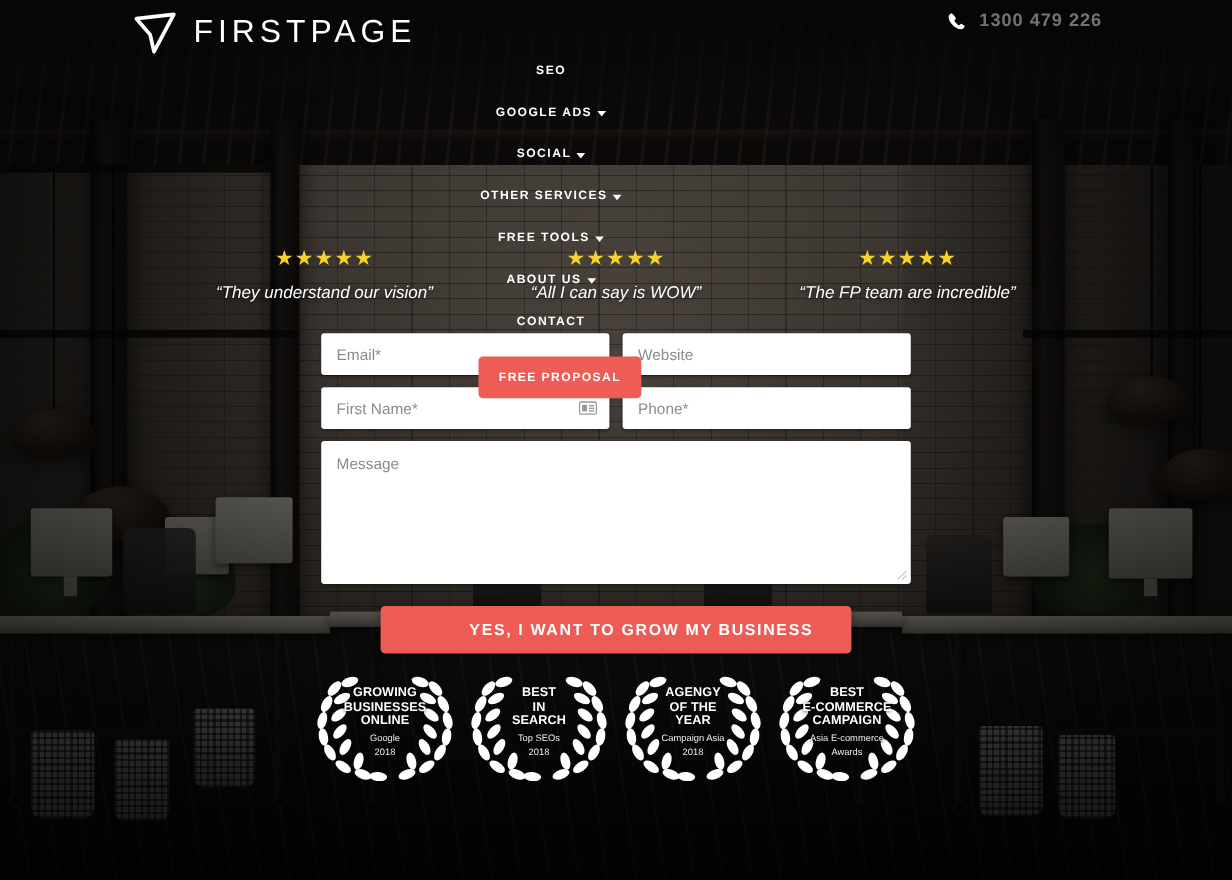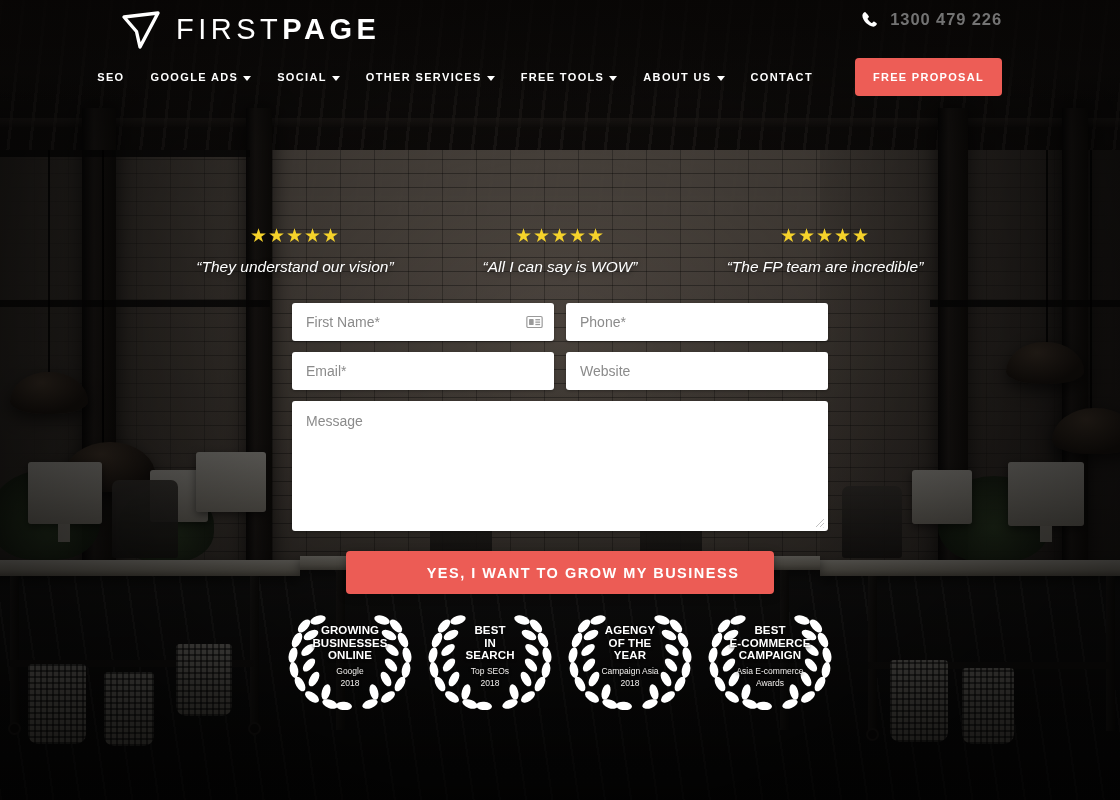--- a/index.html
+++ b/index.html
@@ -163,35 +163,35 @@
   .logo {
     position: absolute; left: 120px; top: 8px;
     display: flex; align-items: center; gap: 14px;
   }
   .logo-mark { width: 42px; height: 42px; display: block; }
   .logo-text {
     font-size: 29px; letter-spacing: 4.5px; color: #ffffff;
     font-family: "Liberation Sans", sans-serif; white-space: nowrap;
   }
   .logo-text .thin { font-weight: 300; }
-  .logo-text .bold { font-weight: 700; }
+  .logo-text .bold { font-weight: 400; }
 
   .phone {
     position: absolute; right: 118px; top: 10px;
     display: flex; align-items: center; gap: 11px;
   }
   .phone-icon { width: 19px; height: 19px; display: block; }
   .phone-num {
     color: #737373; font-size: 16.5px; font-weight: 700; letter-spacing: .9px;
   }
 
   .nav {
     position: absolute; left: 0; top: 58px; width: 1120px;
     display: flex; align-items: center; justify-content: flex-end;
-    padding-right: 118px; gap: 26px;
+    padding-right: 118px; gap: 26px; flex-direction: column;
   }
   .nav-item {
     color: #fff; font-size: 11px; font-weight: 700;
     letter-spacing: 1.35px; white-space: nowrap;
     display: flex; align-items: center; gap: 5px;
     cursor: pointer;
   }
   .caret {
     width: 0; height: 0;
     border-left: 4px solid transparent;
@@ -451,43 +451,43 @@
     </div>
     <div class="review">
       <div class="stars">★★★★★</div>
       <div class="review-quote">“The FP team are incredible”</div>
     </div>
   </div>
 
   <form class="form">
     <div class="form-row">
       <div class="field-wrap">
+        <input class="field" type="text" placeholder="Email*" style="">
+      </div>
+      <div class="field-wrap">
+        <input class="field" type="text" placeholder="Website" style="">
+      </div>
+    </div>
+
+    <div class="form-row">
+      <div class="field-wrap">
         <input class="field" type="text" placeholder="First Name*" style="">
         <svg class="autofill-icon" viewBox="0 0 20 16">
           <rect x="1" y="1.5" width="18" height="13" rx="1.6" fill="none" stroke="#9a9a9a" stroke-width="1.4"></rect>
           <rect x="3.6" y="4.4" width="5.4" height="7.2" rx="1" fill="#9a9a9a"></rect>
           <rect x="11" y="4.6" width="5.6" height="1.5" fill="#9a9a9a"></rect>
           <rect x="11" y="7.4" width="5.6" height="1.5" fill="#9a9a9a"></rect>
           <rect x="11" y="10.2" width="5.6" height="1.5" fill="#9a9a9a"></rect>
         </svg>
       </div>
       <div class="field-wrap">
         <input class="field" type="text" placeholder="Phone*" style="">
       </div>
     </div>
 
-    <div class="form-row">
-      <div class="field-wrap">
-        <input class="field" type="text" placeholder="Email*" style="">
-      </div>
-      <div class="field-wrap">
-        <input class="field" type="text" placeholder="Website" style="">
-      </div>
-    </div>
-
     <div class="msg-wrap">
       <textarea class="msg" placeholder="Message" style=""></textarea>
       <svg class="resize-grip" viewBox="0 0 12 12">
         <path d="M11 3 L3 11 M11 7 L7 11 M11 11 L10.6 11.4" stroke="#7a7a7a" stroke-width="1"></path>
       </svg>
     </div>
 
     <button class="submit" type="submit">YES, I WANT TO GROW MY BUSINESS</button>
   </form>
 

